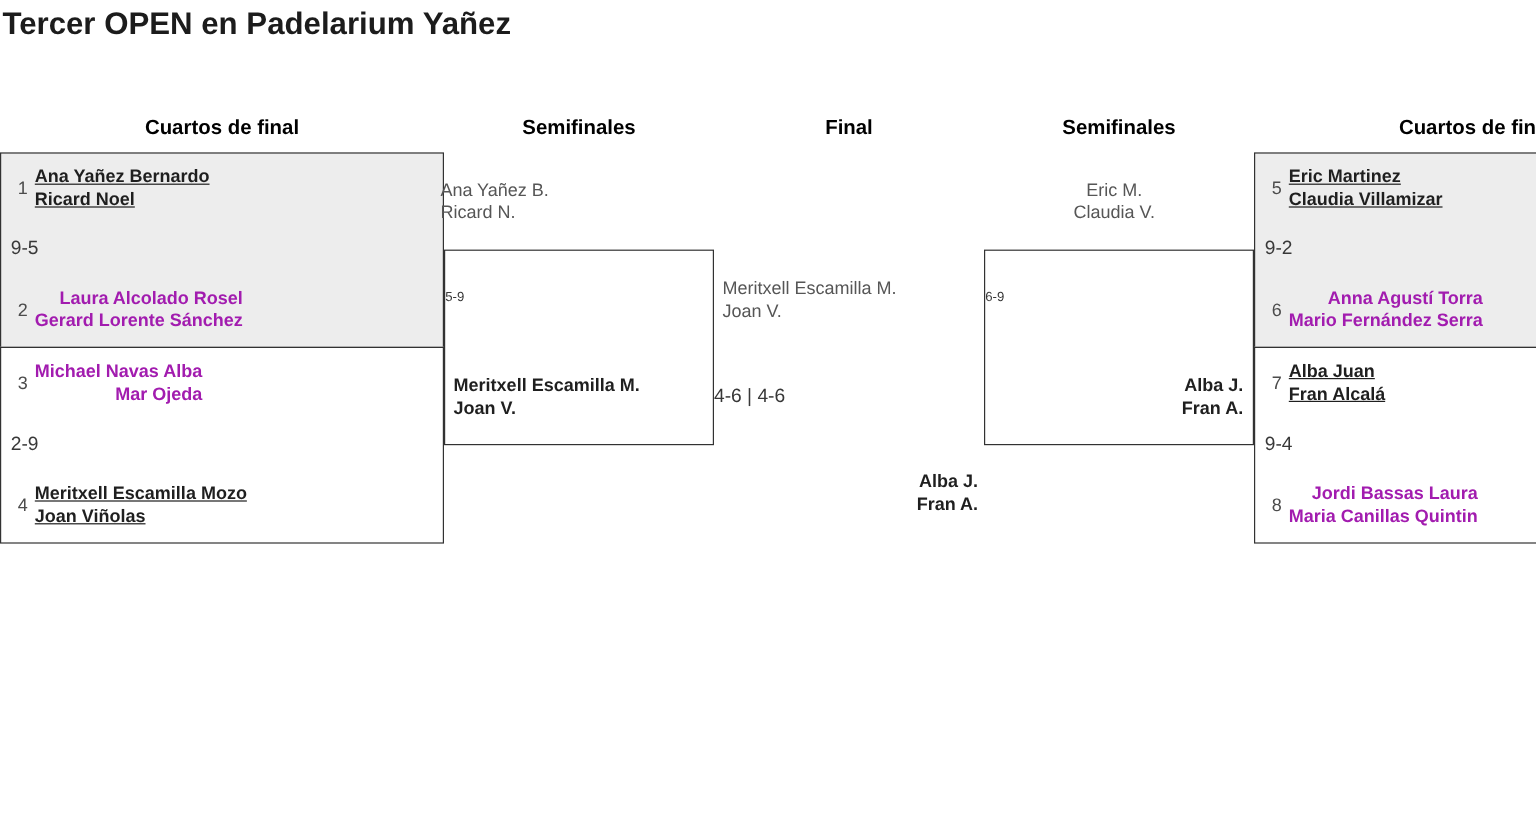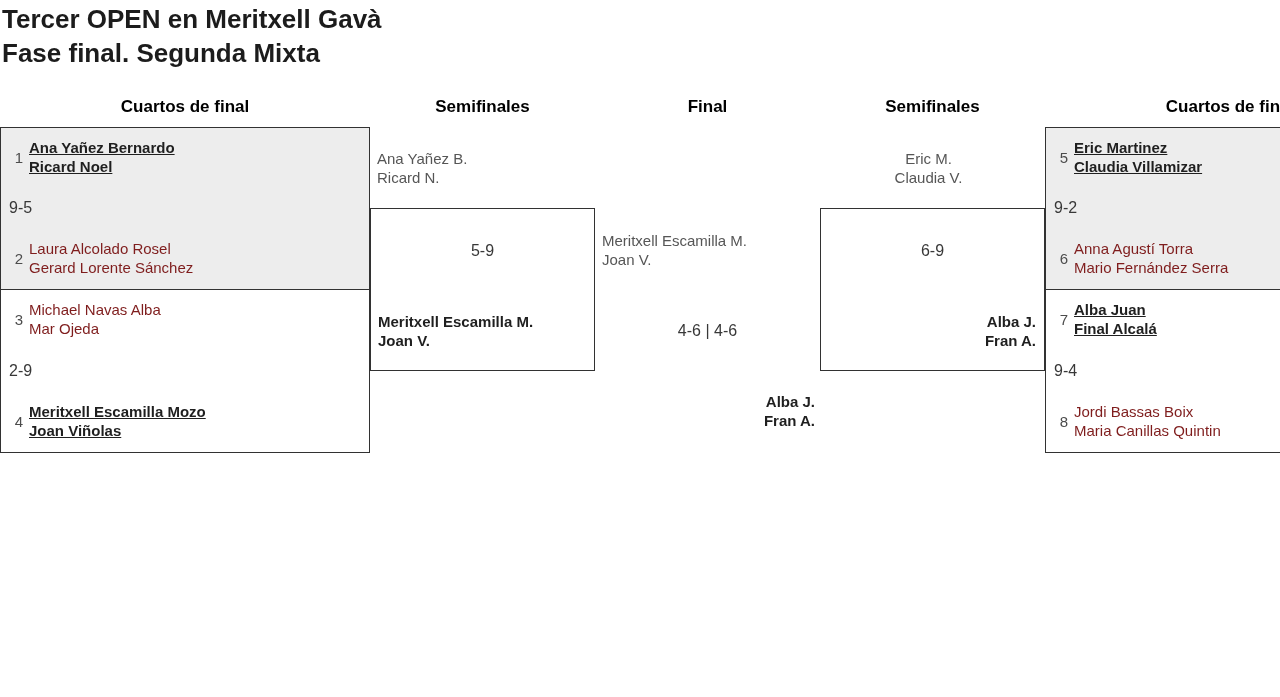--- a/index.html
+++ b/index.html
@@ -72,21 +72,21 @@
   .seed {
     width: 20px;
     flex: 0 0 20px;
     text-align: center;
     font-size: 15px;
     color: #4c4c4c;
   }
   .team { font-size: 15px; line-height: 19px; }
   .team .team-line { white-space: nowrap; }
   .winner { font-weight: bold; color: #1f1f1f; text-decoration: underline; }
-  .loser  { font-weight: normal; color: #7f1d1d; }
+  .loser  { font-weight: bold; color: #a21caf; text-align: right; }
   .score {
     text-align: left;
     font-size: 16px;
     line-height: 17px;
     color: #383838;
   }
 
   
   .sf-box {
     position: absolute;
@@ -95,22 +95,21 @@
     height: 163px;
     border: 1px solid #323232;
     background: #ffffff;
     box-sizing: border-box;
   }
   .sf-score {
     position: absolute;
     top: 33px;
     left: 0;
     right: 0;
-    text-align: center;
-    font-size: 16px;
+    font-size: 11px;
     color: #383838;
   }
   .sf-bottom-team {
     position: absolute;
     top: 103px;
     font-size: 15px;
     line-height: 19px;
     font-weight: bold;
     color: #1f1f1f;
     white-space: nowrap;
@@ -120,39 +119,38 @@
 
   
   .sf-top-label {
     position: absolute;
     top: 149px;
     font-size: 15px;
     line-height: 19px;
     color: #565656;
     white-space: nowrap;
   }
-  .sf-top-label.align-left  { left: 377px; }
+  .sf-top-label.align-left  { left: 367px; }
   .sf-top-label.align-right { left: 820px; width: 217px; text-align: center; }
 
   
   .final-top-team {
     position: absolute;
     left: 602px;
     top: 231px;
     font-size: 15px;
     line-height: 19px;
     color: #565656;
     white-space: nowrap;
   }
   .final-score {
     position: absolute;
     left: 595px;
     top: 322px;
     width: 225px;
-    text-align: center;
     font-size: 16px;
     color: #383838;
   }
   .final-winner {
     position: absolute;
     left: 595px;
     top: 392px;
     width: 220px;
     text-align: right;
     font-size: 15px;
@@ -160,22 +158,21 @@
     font-weight: bold;
     color: #1f1f1f;
   }
 </style>
 </head>
 <body>
 
 <div class="page">
 
   <div class="title-block">
-    <div>Tercer OPEN en Meritxell Gavà</div>
-    <div>Fase final. Segunda Mixta</div>
+    <div>Tercer OPEN en Padelarium Yañez</div>
   </div>
 
 
   <div class="round-header" style="left:0; width:370px;">Cuartos de final</div>
   <div class="round-header" style="left:370px; width:225px;">Semifinales</div>
   <div class="round-header" style="left:595px; width:225px;">Final</div>
   <div class="round-header" style="left:820px; width:225px;">Semifinales</div>
   <div class="round-header" style="left:1045px; width:370px;">Cuartos de final</div>
 
   <div class="match-box gray-fill" style="left:0; top:127px;">
@@ -266,26 +263,26 @@
         <div class="team-line">Mario Fernández Serra</div>
       </div>
     </div>
   </div>
 
   <div class="match-box qf-bottom" style="left:1045px;">
     <div class="team-row">
       <span class="seed">7</span>
       <div class="team winner">
         <div class="team-line">Alba Juan</div>
-        <div class="team-line">Final Alcalá</div>
+        <div class="team-line">Fran Alcalá</div>
       </div>
     </div>
     <div class="score">9-4</div>
     <div class="team-row">
       <span class="seed">8</span>
       <div class="team loser">
-        <div class="team-line">Jordi Bassas Boix</div>
+        <div class="team-line">Jordi Bassas Laura</div>
         <div class="team-line">Maria Canillas Quintin</div>
       </div>
     </div>
   </div>
 
 </div>
 
 </body></html>

